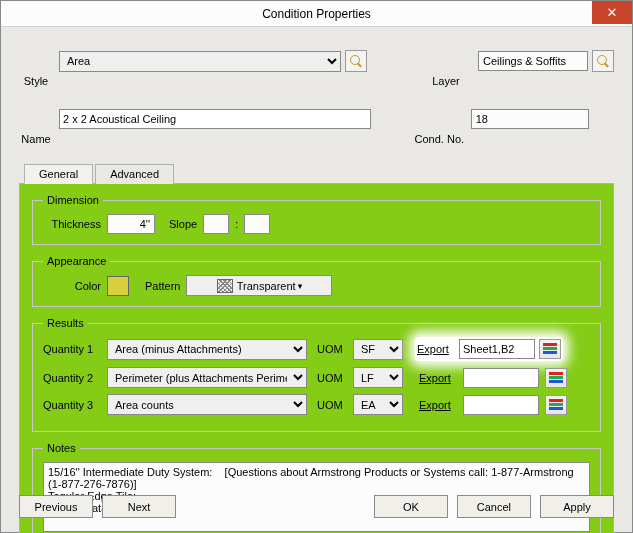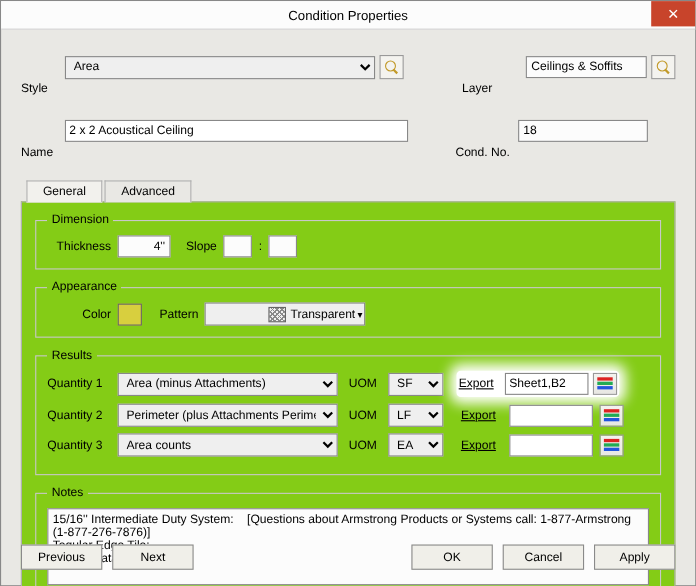--- a/index.html
+++ b/index.html
@@ -33,21 +33,21 @@
     width: 40px; height: 23px;
     background: #c8442b;
     color: #fff;
     display: flex;
     align-items: center;
     justify-content: center;
     font-size: 13px;
   }
   .form-area { padding: 8px 18px 0 18px; }
   .row { display: flex; align-items: center; margin-bottom: 6px; }
-  .lbl { text-align: left; padding-right: 6px; margin-top: 40px; }
+  .lbl { text-align: center; padding-right: 6px; margin-top: 40px; }
   .lbl-left { width: 40px; }
   .lbl-right { width: 58px; }
   select, input[type=text], textarea {
     font: inherit;
     border: 1px solid #888;
     background: #fff;
     padding: 1px 3px;
     height: 20px;
   }
   select { background: #efefef; height: 21px; }
@@ -110,21 +110,21 @@
   }
   .tiny-input { width: 26px; }
   .color-swatch {
     width: 22px; height: 20px; border: 1px solid #666;
     background: #d8cf3e;
   }
   .pat-select {
     display: flex; align-items: center;
     border: 1px solid #888; background: #efefef;
     height: 21px; padding: 0 2px; width: 146px;
-    justify-content: flex-end;
+    justify-content: center;
   }
   .pat-swatch {
     width: 16px; height: 14px;
     background: repeating-linear-gradient(45deg,#888 0 1px,transparent 1px 3px),
                 repeating-linear-gradient(-45deg,#888 0 1px,transparent 1px 3px);
     border: 1px solid #666;
     margin-right: 4px;
   }
   .results-row {
     display: flex; align-items: center; gap: 6px; margin-bottom: 6px;

